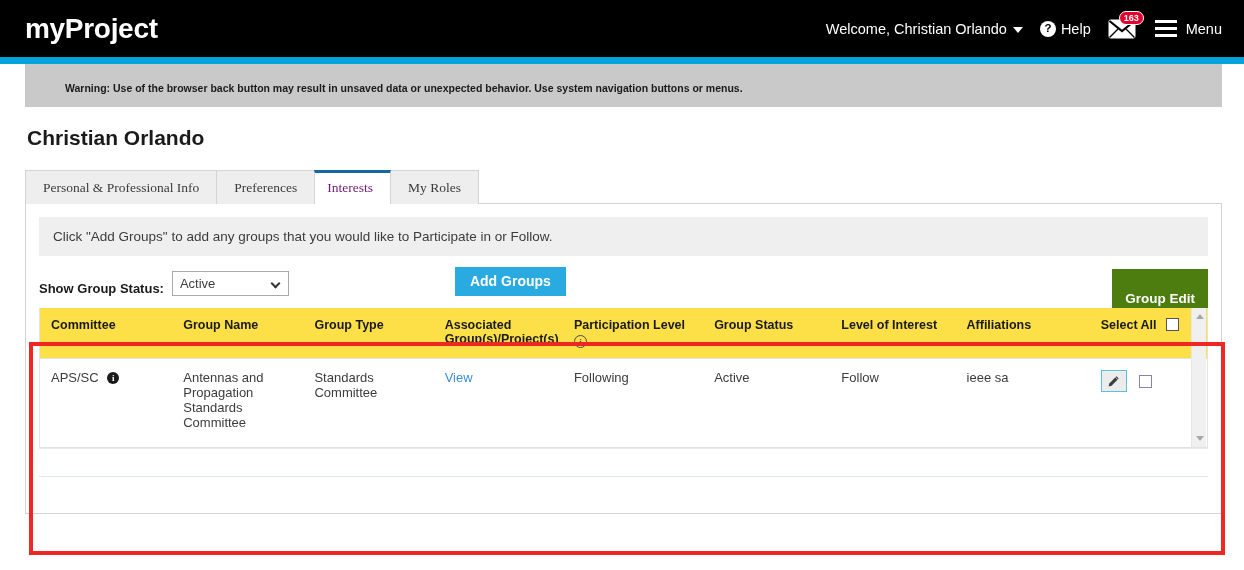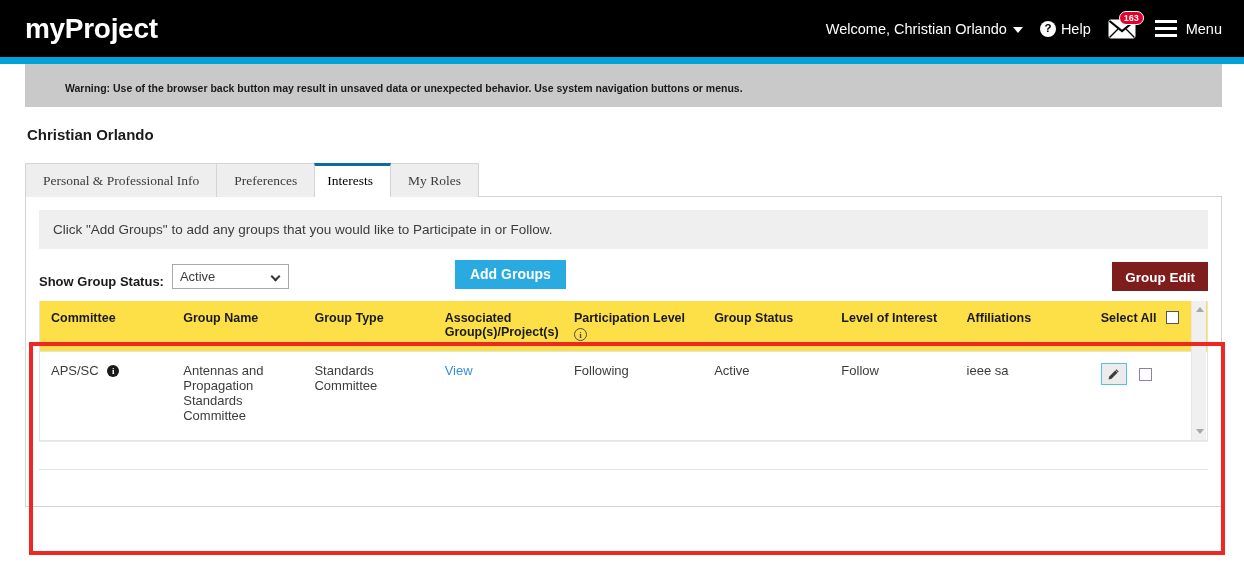--- a/index.html
+++ b/index.html
@@ -122,21 +122,21 @@
     font-size: 10.5px;
     font-weight: bold;
     color: #1a1a1a;
     margin-top: 7px;
     margin-left: 24px;
   }
 
   
   .content { padding: 0 22px 0 25px; }
   .user-name {
-    font-size: 15px;
+    font-size: 21px;
     font-weight: bold;
     color: #1a1a1a;
     margin: 19px 0 0 2px;
   }
 
   
   .tabs {
     display: flex;
     margin-top: 20px;
     position: relative;
@@ -151,21 +151,21 @@
     font-size: 13.5px;
     color: #3c3c3c;
     margin-right: -1px;
     position: relative;
     white-space: nowrap;
   }
   .tab.active {
     background: #ffffff;
     border-top: 3px solid #11699e;
     padding-top: 7px;
-    color: #000000;
+    color: #701a75;
     z-index: 3;
     padding-left: 12px;
   }
 
   
   .panel {
     border: 1px solid #d4d4d4;
     border-top: 1px solid #d4d4d4;
     background: #ffffff;
     margin-top: -1px;
@@ -219,26 +219,26 @@
     color: #ffffff;
     font-size: 14px;
     font-weight: bold;
     border: none;
     padding: 6px 15px 7px 15px;
     margin-left: 166px;
     cursor: pointer;
     white-space: nowrap;
   }
   .btn-group-edit {
-    background: #7f1d1d;
+    background: #4d7c0f;
     color: #ffffff;
     font-size: 13.5px;
     font-weight: bold;
     border: none;
-    padding: 8px 13px 6px 13px;
+    padding: 22px 13px 6px 13px;
     position: absolute;
     right: 0px;
     top: 0px;
     cursor: pointer;
     white-space: nowrap;
   }
 
   
   .table-wrap {
     margin-top: 12px;

